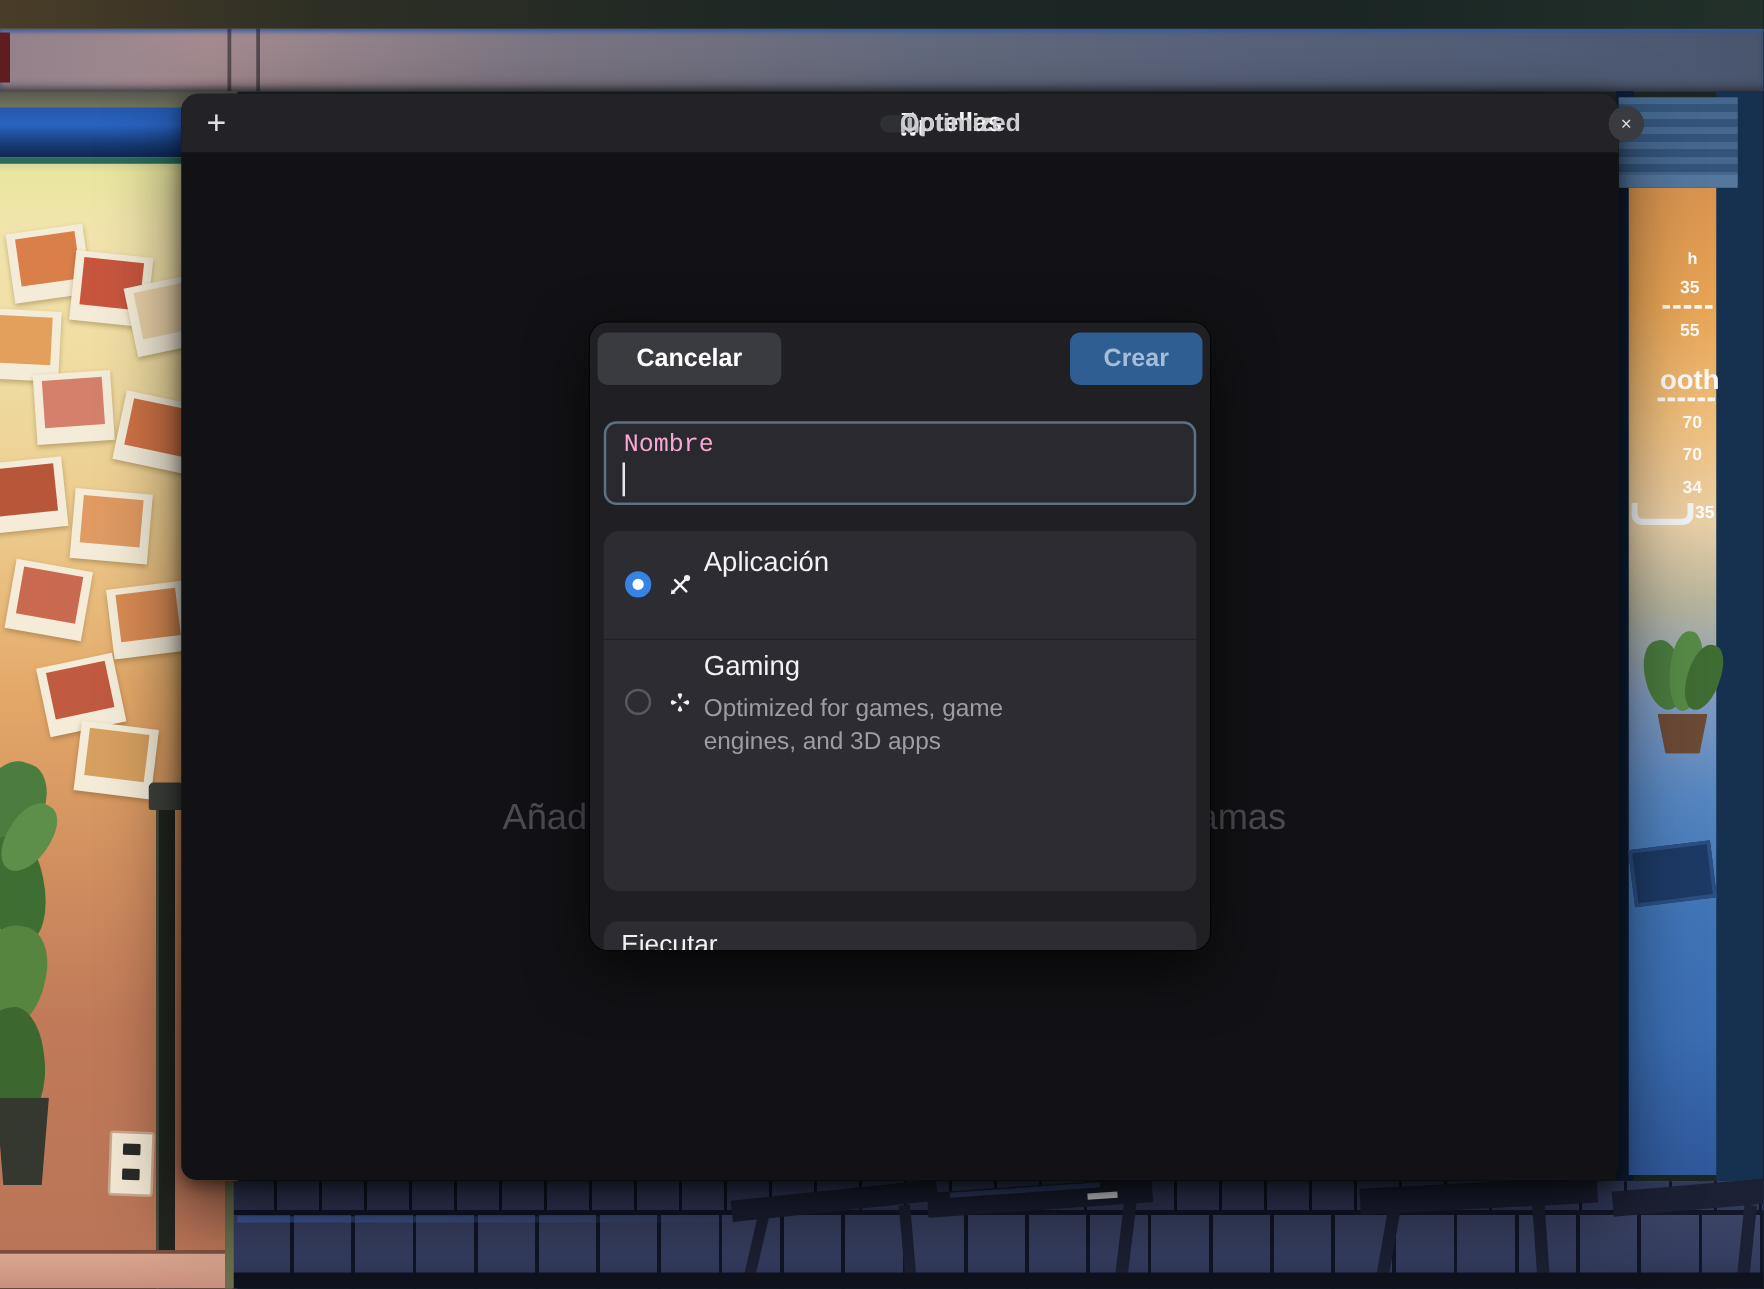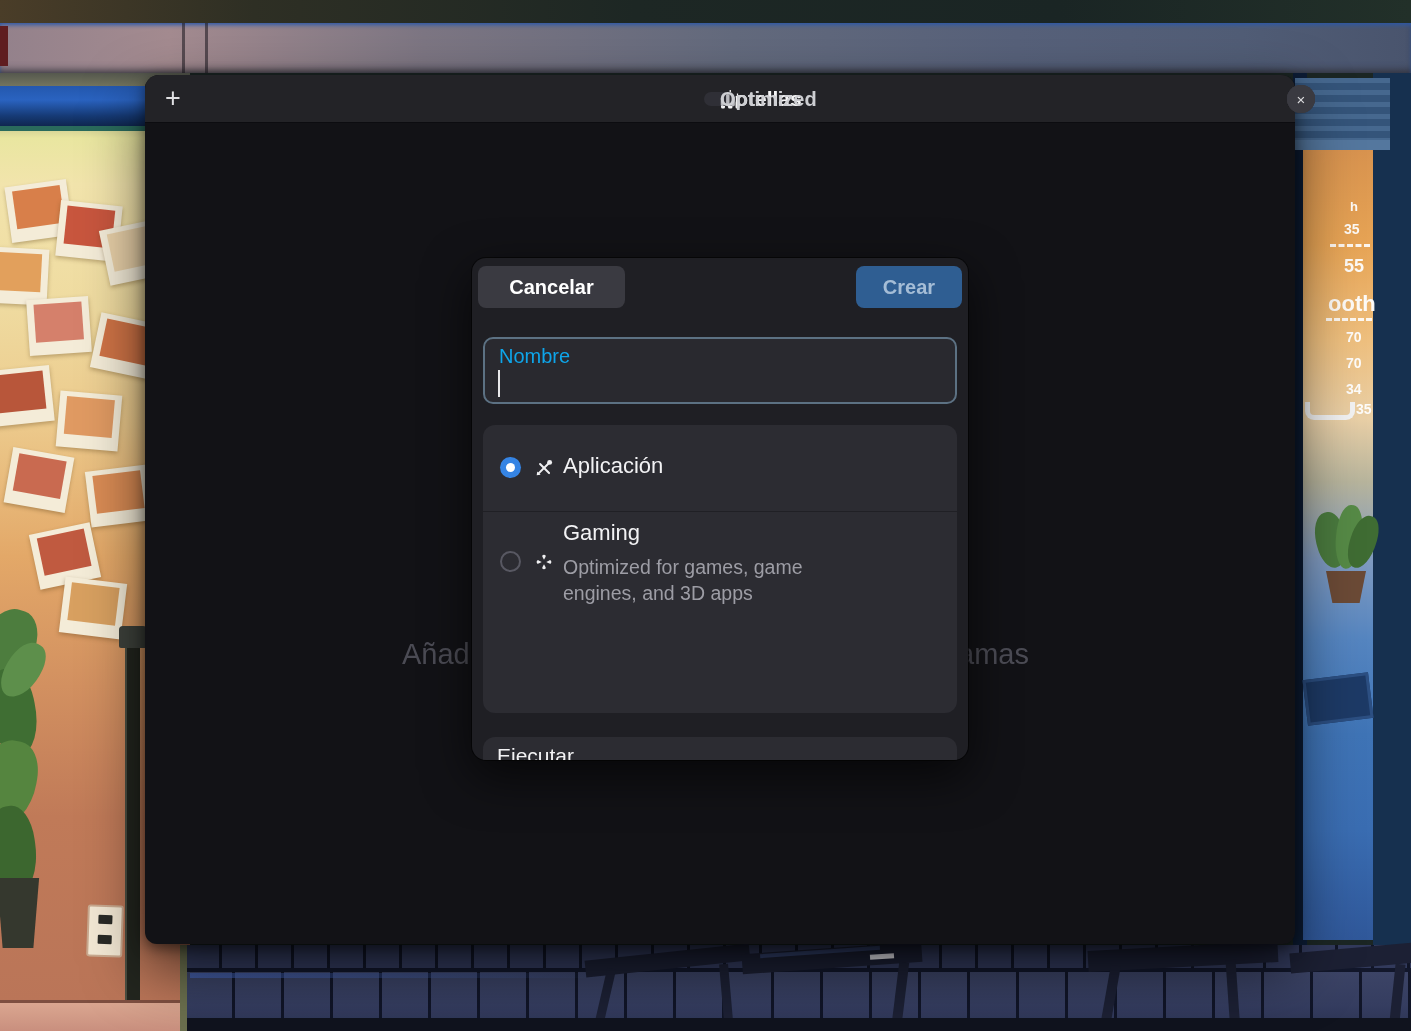--- a/index.html
+++ b/index.html
@@ -99,21 +99,21 @@
   #dialog *{position:absolute;}
   .dlg-header{left:0;top:0;width:100%;height:58px;}
   .btn{border-radius:8px;font-weight:bold;font-size:20px;display:flex;align-items:center;
     justify-content:center;}
   .btn-cancel{left:6px;top:8px;width:147px;height:42px;background:#3a3a41;color:#ffffff;}
   .btn-create{left:384px;top:8px;width:106px;height:42px;background:#2f5e92;color:#a5bdd6;}
   .dlg-title{left:160px;top:8px;width:218px;height:42px;display:flex;align-items:center;
     justify-content:center;color:#fafafa;font-weight:bold;font-size:22px;white-space:nowrap;}
   .entry{left:11px;top:79px;width:474px;height:67px;background:#29292f;border:2px solid #5c7183;
     border-radius:10px;}
-  .entry-label{left:14px;top:6px;color:#0ea5e9;font-size:20px;}
+  .entry-label{left:14px;top:6px;color:#f9a8d4;font-size:20px;font-family:Liberation Mono, monospace;}
   .entry-cursor{left:13px;top:31px;width:2px;height:27px;background:#e8e8ea;}
   .listbox{left:11px;top:167px;width:474px;height:288px;background:#2c2c32;border-radius:12px;}
   .env-row{left:0;width:474px;display:block;}
   .env-row.sep{border-top:1px solid #202025;}
   .radio{left:17px;width:21px;height:21px;border-radius:50%;}
   .radio.on{background:#3584e4;}
   .radio.on .dot{position:absolute;left:6px;top:6px;width:9px;height:9px;border-radius:50%;background:#fff;}
   .radio.off{border:2px solid #585862;background:transparent;}
   .env-icon{left:52px;width:18px;height:18px;}
   .env-title{left:80px;color:#f2f2f4;font-size:22px;}
@@ -188,21 +188,21 @@
   <div class="wp-floorleft"></div>
 
   <div class="wp-rightframe2"></div>
   <div class="wp-glass"></div>
   <div class="wp-rightframe"></div>
   <div class="wp-shutter"></div>
 
   <span class="glass-text" style="left:1350px;top:200px;font-size:13px">h</span>
   <div class="glass-dash" style="left:1330px;top:244px"></div>
   <span class="glass-text" style="left:1344px;top:222px;font-size:14px">35</span>
-  <span class="glass-text" style="left:1344px;top:257px;font-size:18px">55</span>
+  <span class="glass-text" style="left:1344px;top:257px;font-size:14px">55</span>
   <span class="glass-text" style="left:1328px;top:293px;font-size:22px">ooth</span>
   <div class="glass-dash" style="left:1326px;top:318px;width:46px"></div>
   <span class="glass-text" style="left:1346px;top:330px;font-size:14px">70</span>
   <span class="glass-text" style="left:1346px;top:356px;font-size:14px">70</span>
   <span class="glass-text" style="left:1346px;top:382px;font-size:14px">34</span>
   <span class="glass-text" style="left:1356px;top:402px;font-size:14px">35</span>
   <div class="glass-bracket" style="left:1305px;top:402px;width:50px;height:18px"></div>
 
   <div class="leaf" style="left:1316px;top:512px;width:30px;height:56px;background:#4a7a3e;transform:rotate(-14deg)"></div>
   <div class="leaf" style="left:1336px;top:505px;width:26px;height:64px;background:#568a46;transform:rotate(4deg)"></div>
@@ -294,21 +294,21 @@
         <span class="env-icon" style="top:34px">
           <svg width="18" height="18" viewBox="0 0 16 16">
             <g stroke="#f0f0f2" stroke-width="1.8" stroke-linecap="round">
               <line x1="3" y1="13" x2="12" y2="4"></line>
               <line x1="4.5" y1="4.5" x2="12.5" y2="12.5"></line>
             </g>
             <circle cx="13" cy="3" r="2.2" fill="#f0f0f2"></circle>
             <path d="M2 11 l3 3 -3.5.5z" fill="#f0f0f2"></path>
           </svg>
         </span>
-        <div class="env-title" style="top:28px">Aplicación</div>
+        <div class="env-title" style="top:12px">Aplicación</div>
       </div>
 
       <div class="env-row sep" style="top:86px;height:99px">
         <span class="radio off" style="top:39px"></span>
         <span class="env-icon" style="top:41px">
           <svg width="18" height="18" viewBox="0 0 16 16" fill="#f0f0f2">
             <path d="M8 1.5 c1.4 0 2 .9 1.2 2.2 L8 6 6.8 3.7 C6 2.4 6.6 1.5 8 1.5 Z"></path>
             <path d="M8 14.5 c-1.4 0 -2 -.9 -1.2 -2.2 L8 10 l1.2 2.3 c.8 1.3 .2 2.2 -1.2 2.2 Z"></path>
             <path d="M1.5 8 c0 -1.4 .9 -2 2.2 -1.2 L6 8 3.7 9.2 C2.4 10 1.5 9.4 1.5 8 Z"></path>
             <path d="M14.5 8 c0 1.4 -.9 2 -2.2 1.2 L10 8 l2.3 -1.2 c1.3 -.8 2.2 -.2 2.2 1.2 Z"></path>

